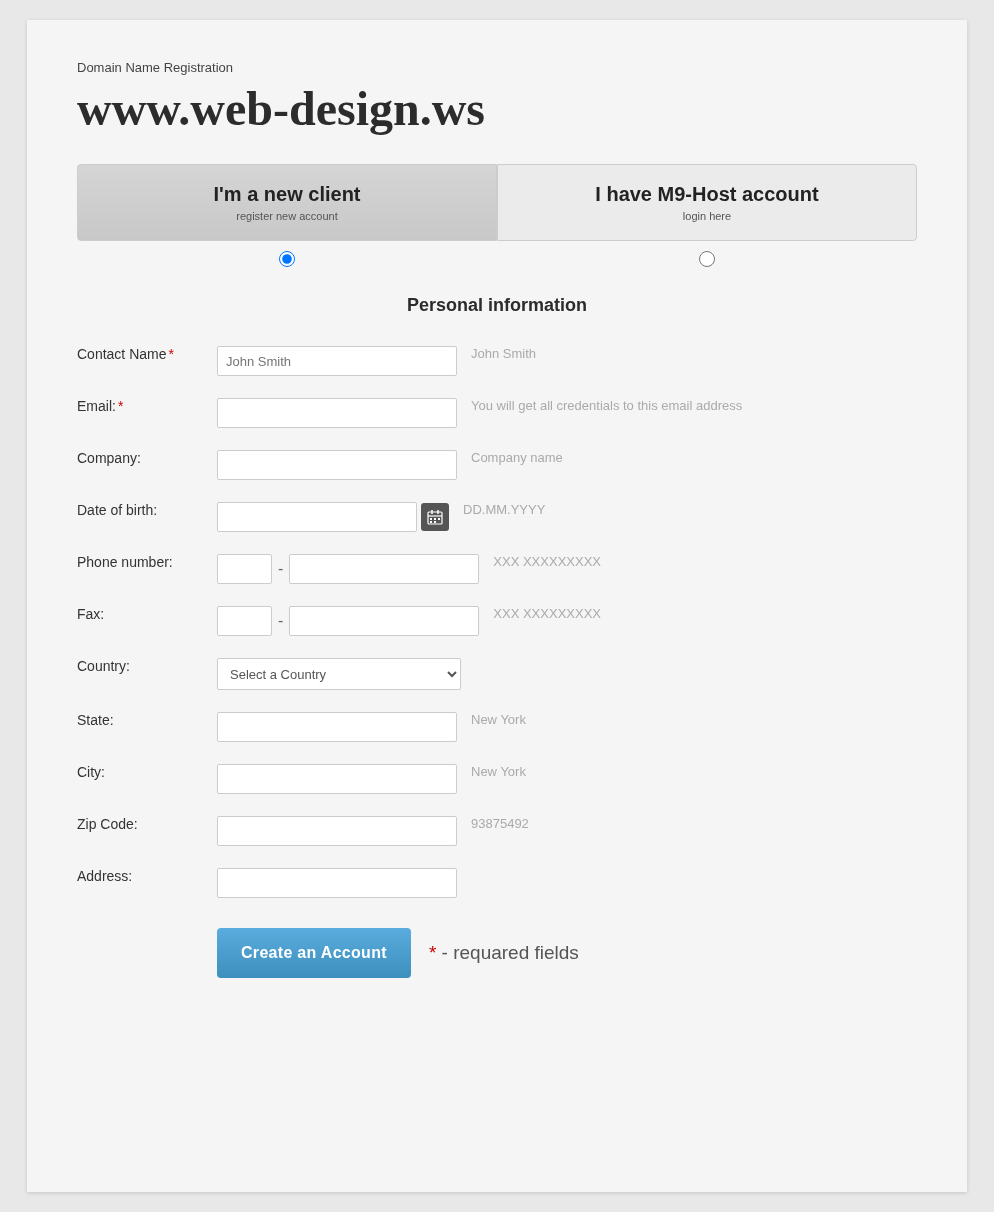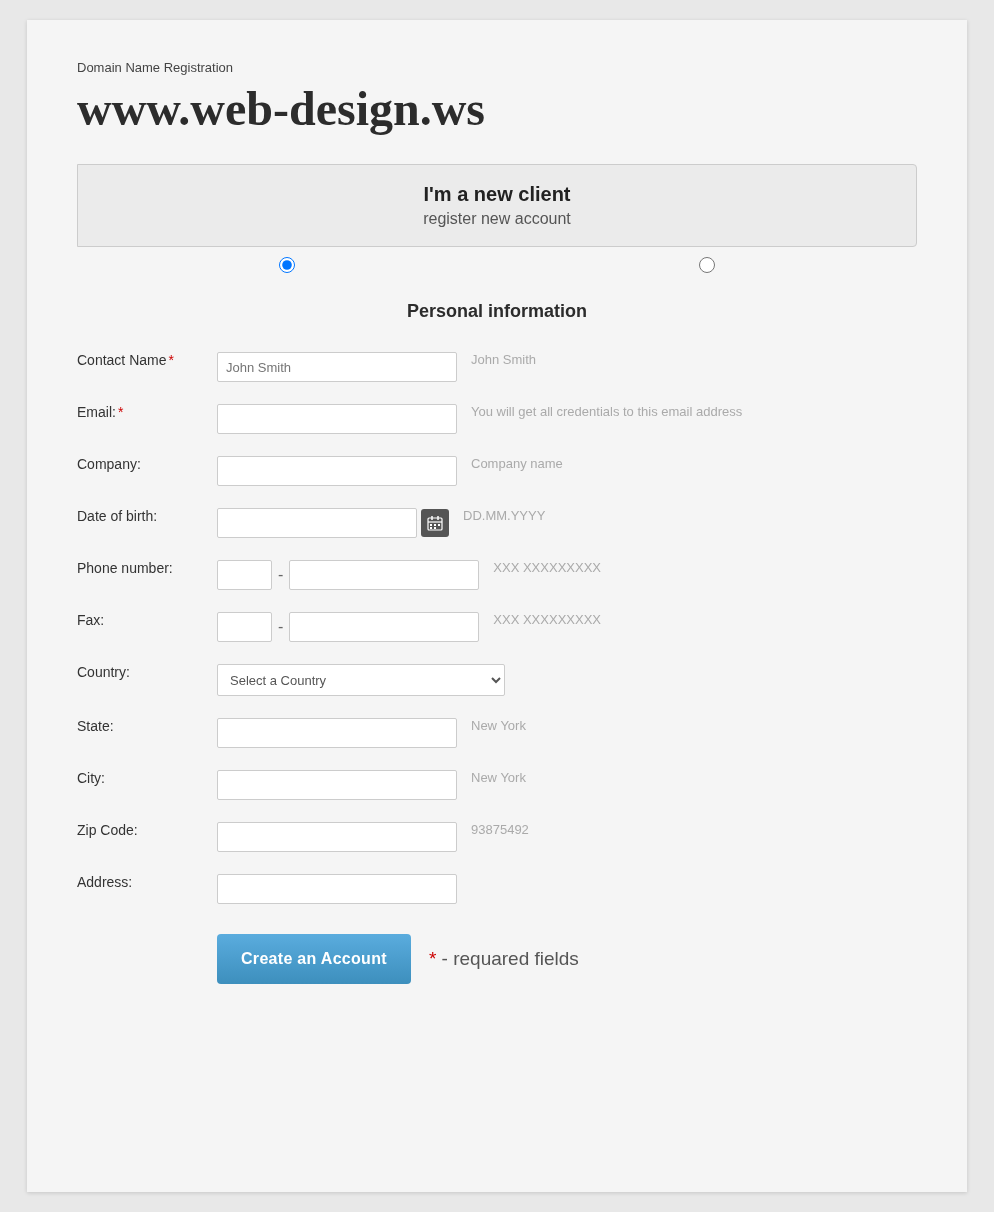--- a/index.html
+++ b/index.html
@@ -58,21 +58,21 @@
       border-radius: 0 4px 4px 0;
       background: #ebebeb;
     }
     .client-option .main-text {
       font-size: 20px;
       font-weight: bold;
       color: #222;
       display: block;
     }
     .client-option .sub-text {
-      font-size: 16px;
+      font-size: 11px;
       color: #555;
       display: block;
       margin-top: 4px;
     }
     .radio-row {
       display: flex;
       margin-bottom: 28px;
     }
     .radio-row .radio-cell {
       flex: 1;
@@ -150,21 +150,21 @@
     }
     .phone-dash {
       margin: 0 6px;
       color: #666;
       font-size: 16px;
     }
     .phone-number {
       width: 190px;
     }
     .country-select {
-      width: 288px;
+      width: 244px;
       height: 32px;
       border: 1px solid #ccc;
       background: #fff;
       padding: 4px 8px;
       font-size: 13px;
       border-radius: 2px;
       color: #555;
       cursor: pointer;
     }
     .submit-row {
@@ -203,20 +203,24 @@
 
 <div class="page-container">
 
   <div class="domain-label">Domain Name Registration</div>
   <div class="domain-title">www.web-design.ws</div>
 
   <div class="client-toggle">
     <div class="client-option active">
       <span class="main-text">I'm a new client</span>
       <span class="sub-text">register new account</span>
+    </div>
+    <div class="client-option">
+      <span class="main-text">I have M9-Host account</span>
+      <span class="sub-text">login here</span>
     </div>
   </div>
 
   <div class="radio-row">
     <div class="radio-cell">
       <input type="radio" name="client_type" checked="" style="">
     </div>
     <div class="radio-cell">
       <input type="radio" name="client_type" style="">
     </div>

